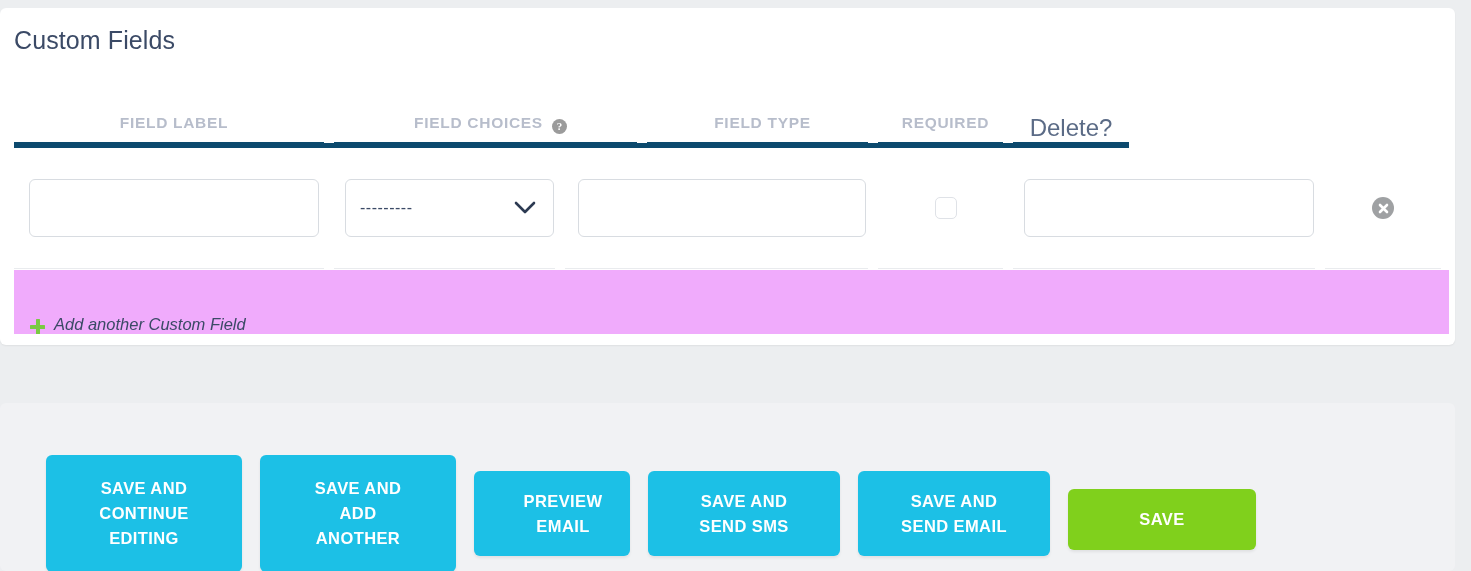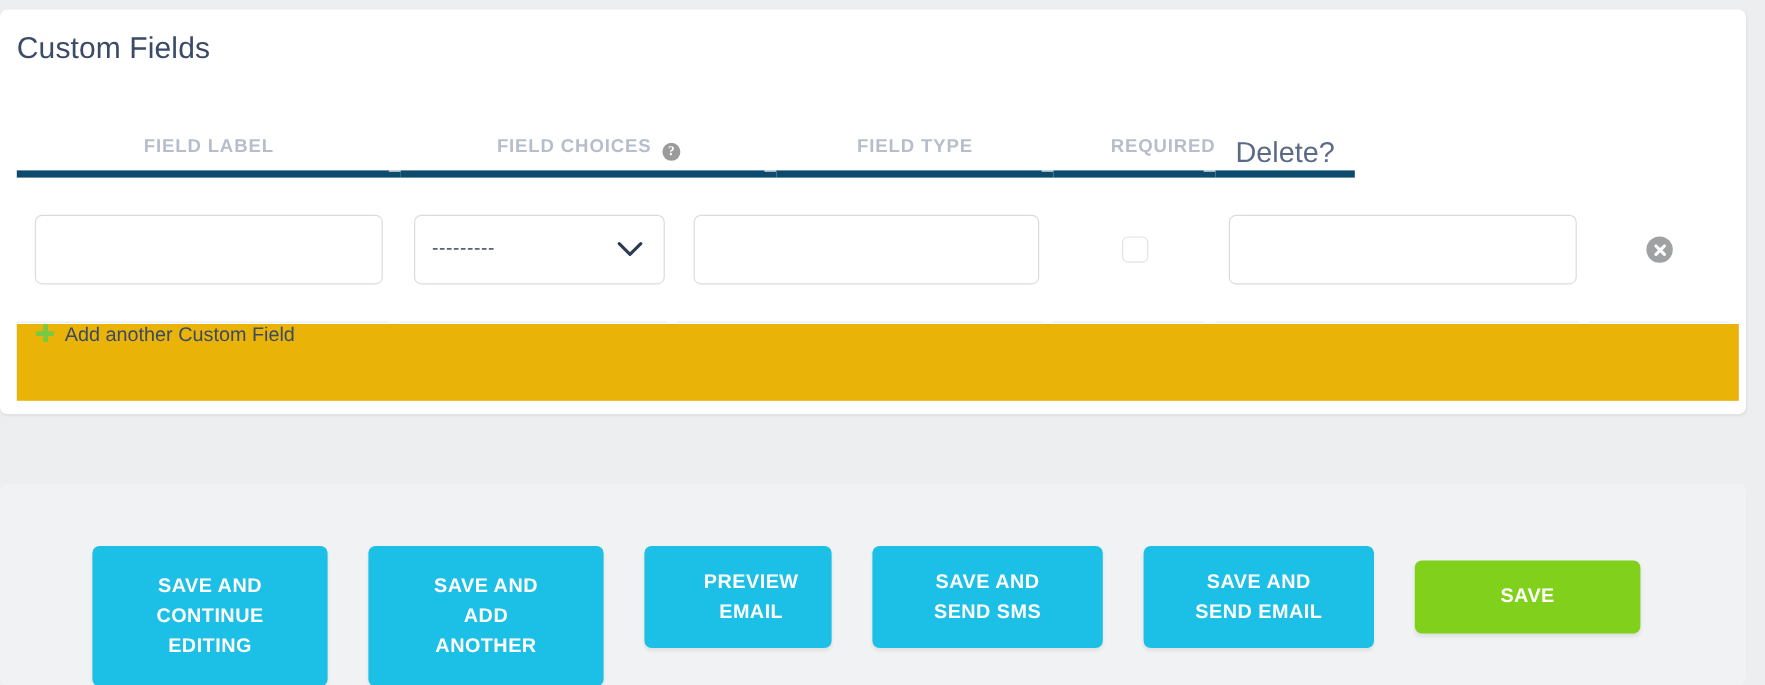--- a/index.html
+++ b/index.html
@@ -49,21 +49,21 @@
   .cf-col.sep::after {
     content: "";
     position: absolute;
     right: 0; bottom: -1px;
     width: 10px; height: 1px;
     background: #ffffff;
   }
   .col-label  { width: 320px; }
   .col-type   { width: 231px; }
   .col-choice { width: 313px; }
-  .col-req    { width: 135px; justify-content: flex-end; }
+  .col-req    { width: 135px; }
   .col-help   { width: 312px; }
   .col-del    { width: 116px; }
 
   .th {
     font-size: 15.5px;
     font-weight: bold;
     letter-spacing: 0.7px;
     color: #b7bdcb;
     text-transform: uppercase;
     white-space: nowrap;
@@ -162,24 +162,25 @@
     align-items: center; justify-content: center;
     cursor: pointer;
     line-height: 0;
   }
 
   
   .add-row {
     position: absolute;
     left: 14px; top: 262px;
     width: 1435px; height: 64px;
-    background: #eab308;
-    display: flex;
-    align-items: flex-start;
+    background: #f0abfc;
+    display: flex;
+    align-items: flex-end;
     padding-left: 16px;
+    font-style: italic;
   }
   .plus {
     width: 15px; height: 15px;
     position: relative;
     margin-right: 9px;
     flex: none;
   }
   .plus::before, .plus::after {
     content: "";
     position: absolute;
@@ -197,24 +198,24 @@
   
   .card-actions {
     position: absolute;
     left: 0; top: 403px;
     width: 1455px; height: 168px;
     background: #f1f2f4;
     border-radius: 6px;
   }
   .btn-row {
     position: absolute;
-    left: 77px; top: 52px;
-    display: flex;
-    align-items: flex-start;
-    gap: 34px;
+    left: 46px; top: 52px;
+    display: flex;
+    align-items: center;
+    gap: 18px;
   }
   .btn {
     border: none;
     border-radius: 6px;
     color: #ffffff;
     font-family: "Liberation Sans", sans-serif;
     font-size: 16.5px;
     font-weight: bold;
     letter-spacing: 0.4px;
     line-height: 25px;

